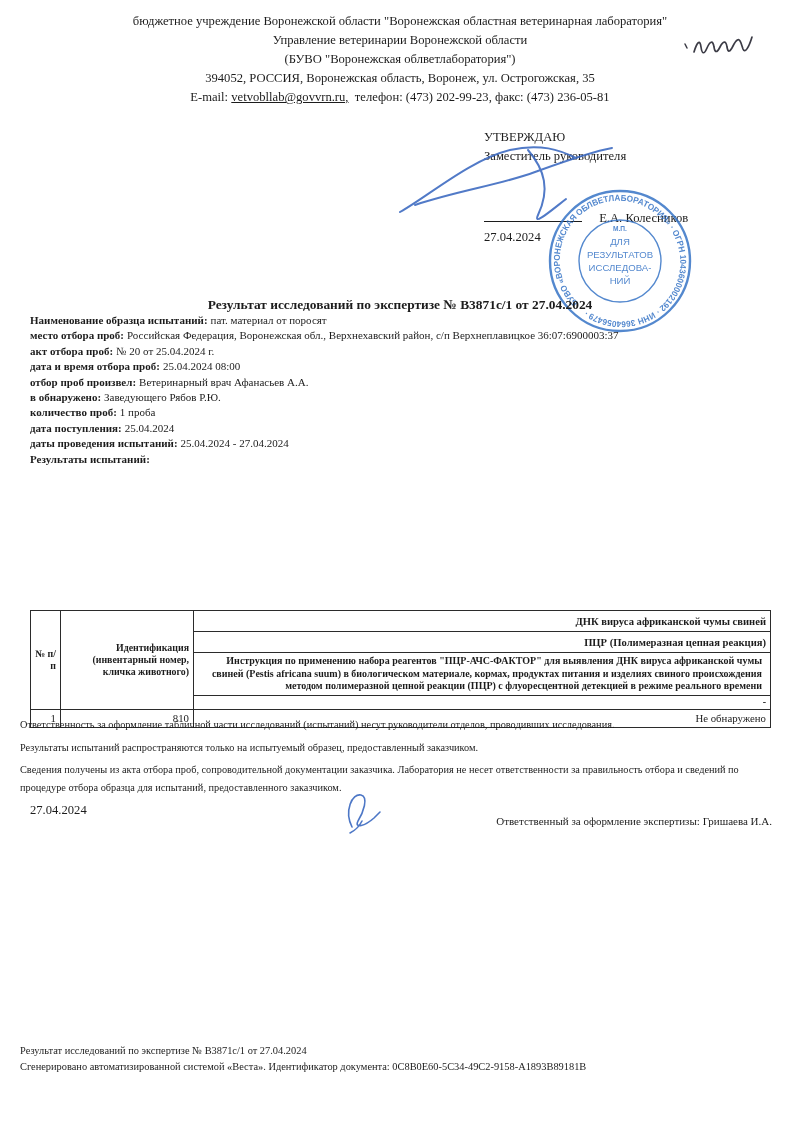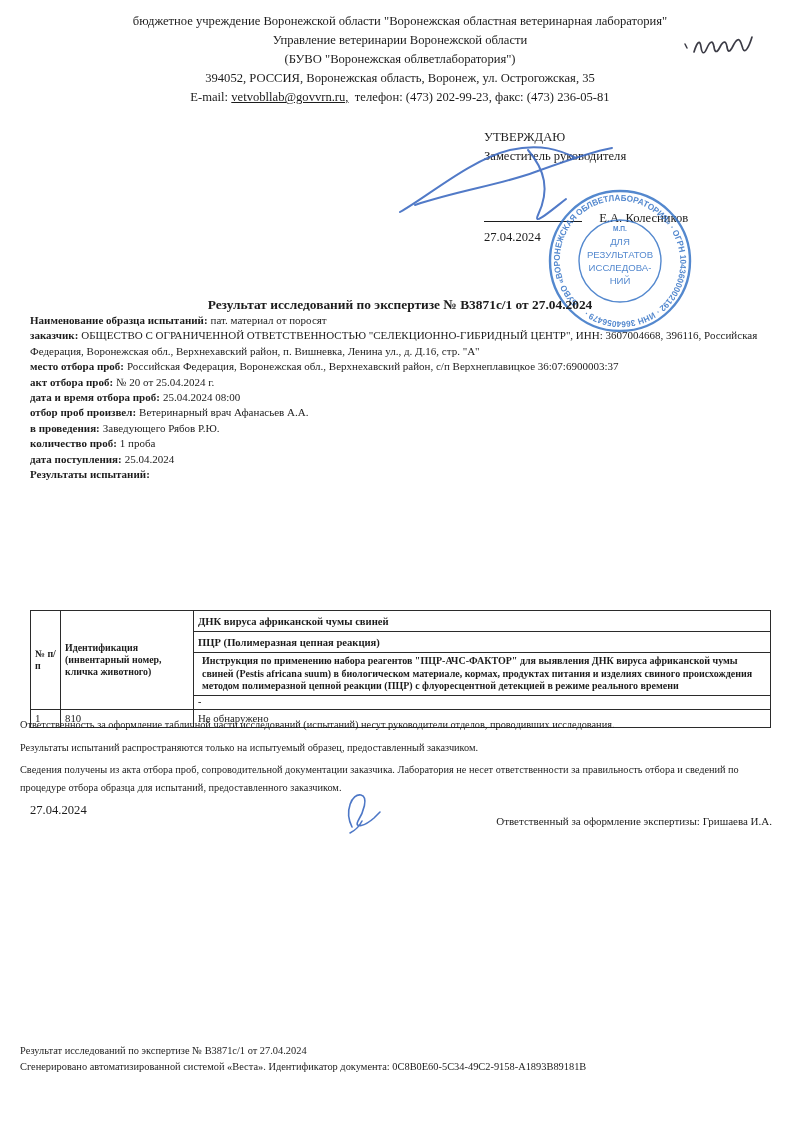--- a/index.html
+++ b/index.html
@@ -17,21 +17,21 @@
   .sig-line{display:inline-block;width:98px;border-bottom:1px solid #1c1c1c;height:13px;margin-right:14px;}
   .approver-row{white-space:nowrap;margin-top:42px;}
   
   .doc-title{top:297px;left:0;width:800px;text-align:center;font-weight:bold;font-size:13.4px;}
   
   .fields{top:313px;left:30px;width:742px;font-size:11px;line-height:15.4px;}
   .fields p{margin:0;}
   .fields strong{margin-right:3px;}
   
   .results-table{top:610px;left:30px;width:741px;border-collapse:collapse;table-layout:fixed;}
-  .results-table td{border:1px solid #2b2b2b;text-align:left;vertical-align:middle;padding:1px 4px;}
+  .results-table td{border:1px solid #2b2b2b;text-align:right;vertical-align:middle;padding:1px 4px;}
   .hdr-small{font-weight:bold;font-size:9.9px;line-height:12px;}
   .hdr-mid{font-weight:bold;font-size:10.6px;line-height:13px;height:18px;}
   .hdr-doc{font-weight:bold;font-size:10px;line-height:12.6px;padding:2px 8px !important;}
   .units-row td{font-weight:bold;font-size:10px;height:11px;line-height:10px;}
   .data-row td{font-size:10.8px;height:15px;}
   
   .notes{top:716px;left:20px;width:750px;font-size:10.3px;line-height:17.6px;}
   .notes p{margin:0 0 5px 0;}
   
   .sign-date{top:803px;left:30px;font-size:12.6px;}
@@ -96,28 +96,28 @@
     <text x="75" y="72" font-size="9.6">РЕЗУЛЬТАТОВ</text>
     <text x="75" y="85" font-size="9.6">ИССЛЕДОВА-</text>
     <text x="75" y="98" font-size="9.6">НИЙ</text>
   </g>
 </svg>
 
 <div class="abs doc-title">Результат исследований по экспертизе № В3871с/1 от 27.04.2024</div>
 
 <div class="abs fields">
   <p><strong>Наименование образца испытаний:</strong><span>пат. материал от поросят</span></p>
-  <p><strong>заказчик:</strong><span>ОБЩЕСТВО С ОГРАНИЧЕННОЙ ОТВЕТСТВЕННОСТЬЮ "СЕЛЕКЦИОННО-ГИБРИДНЫЙ ЦЕНТР", ИНН: 3607004668, 396116, Российская Федерация, Воронежская обл., Верхнехавский район, п. Вишневка, Ленина ул., д. Д.16, стр. "А"</span></p>
   <p><strong>место отбора проб:</strong><span>Российская Федерация, Воронежская обл., Верхнехавский район, с/п Верхнеплавицкое 36:07:6900003:37</span></p>
   <p><strong>акт отбора проб:</strong><span>№ 20 от 25.04.2024 г.</span></p>
   <p><strong>дата и время отбора проб:</strong><span>25.04.2024 08:00</span></p>
   <p><strong>отбор проб произвел:</strong><span>Ветеринарный врач Афанасьев А.А.</span></p>
-  <p><strong>в проведения:</strong><span>Заведующего Рябов Р.Ю.</span></p>
+  <p><strong>в обнаружено:</strong><span>Заведующего Рябов Р.Ю.</span></p>
   <p><strong>количество проб:</strong><span>1 проба</span></p>
   <p><strong>дата поступления:</strong><span>25.04.2024</span></p>
+  <p><strong>даты проведения испытаний:</strong><span>25.04.2024 - 27.04.2024</span></p>
   <p><strong>Результаты испытаний:</strong><span></span></p>
 </div>
 
 <table class="abs results-table">
   <colgroup>
       <col style="width:30px">
       <col style="width:133px">
       <col>
     </colgroup>
   <tbody>

